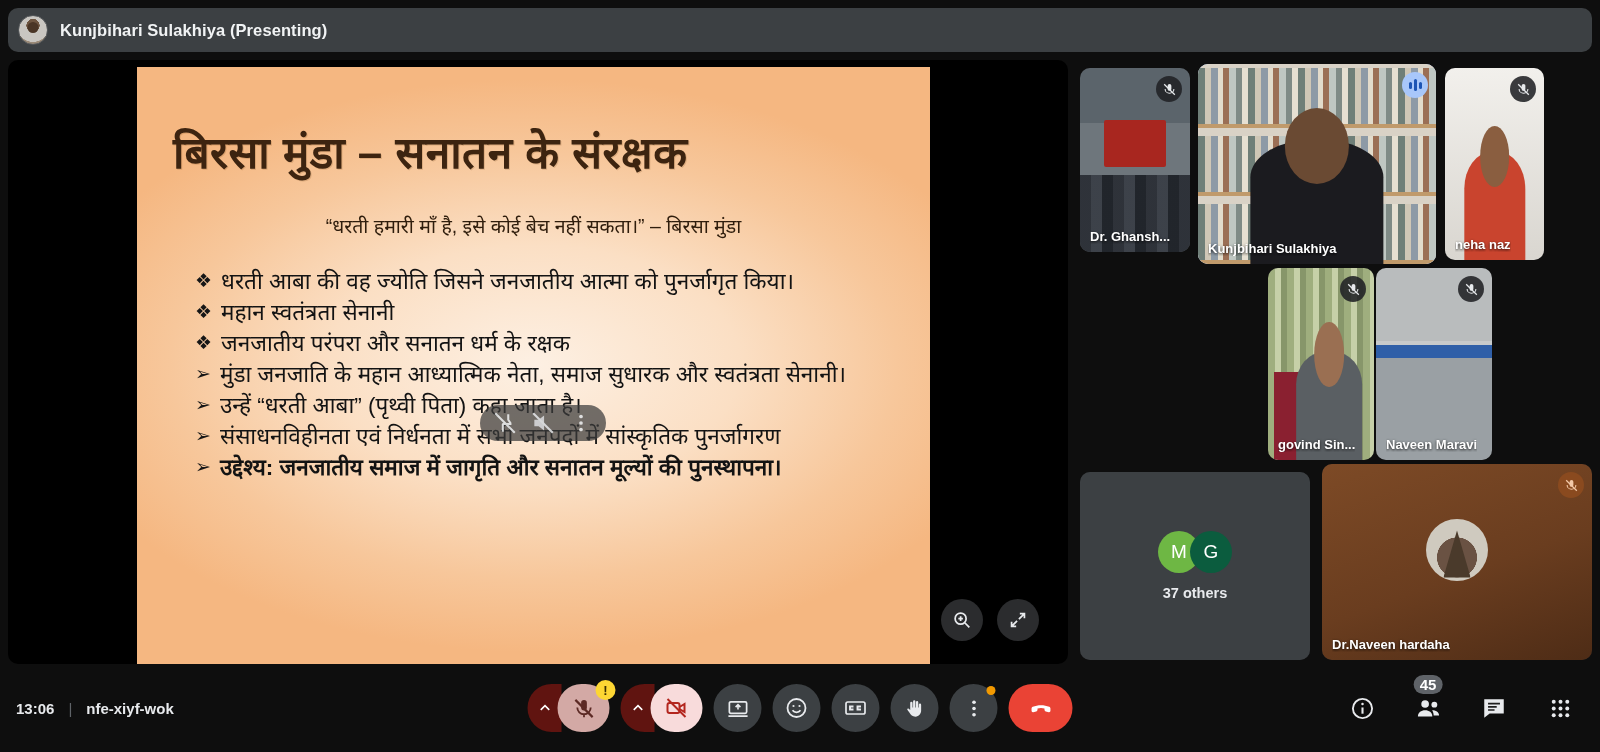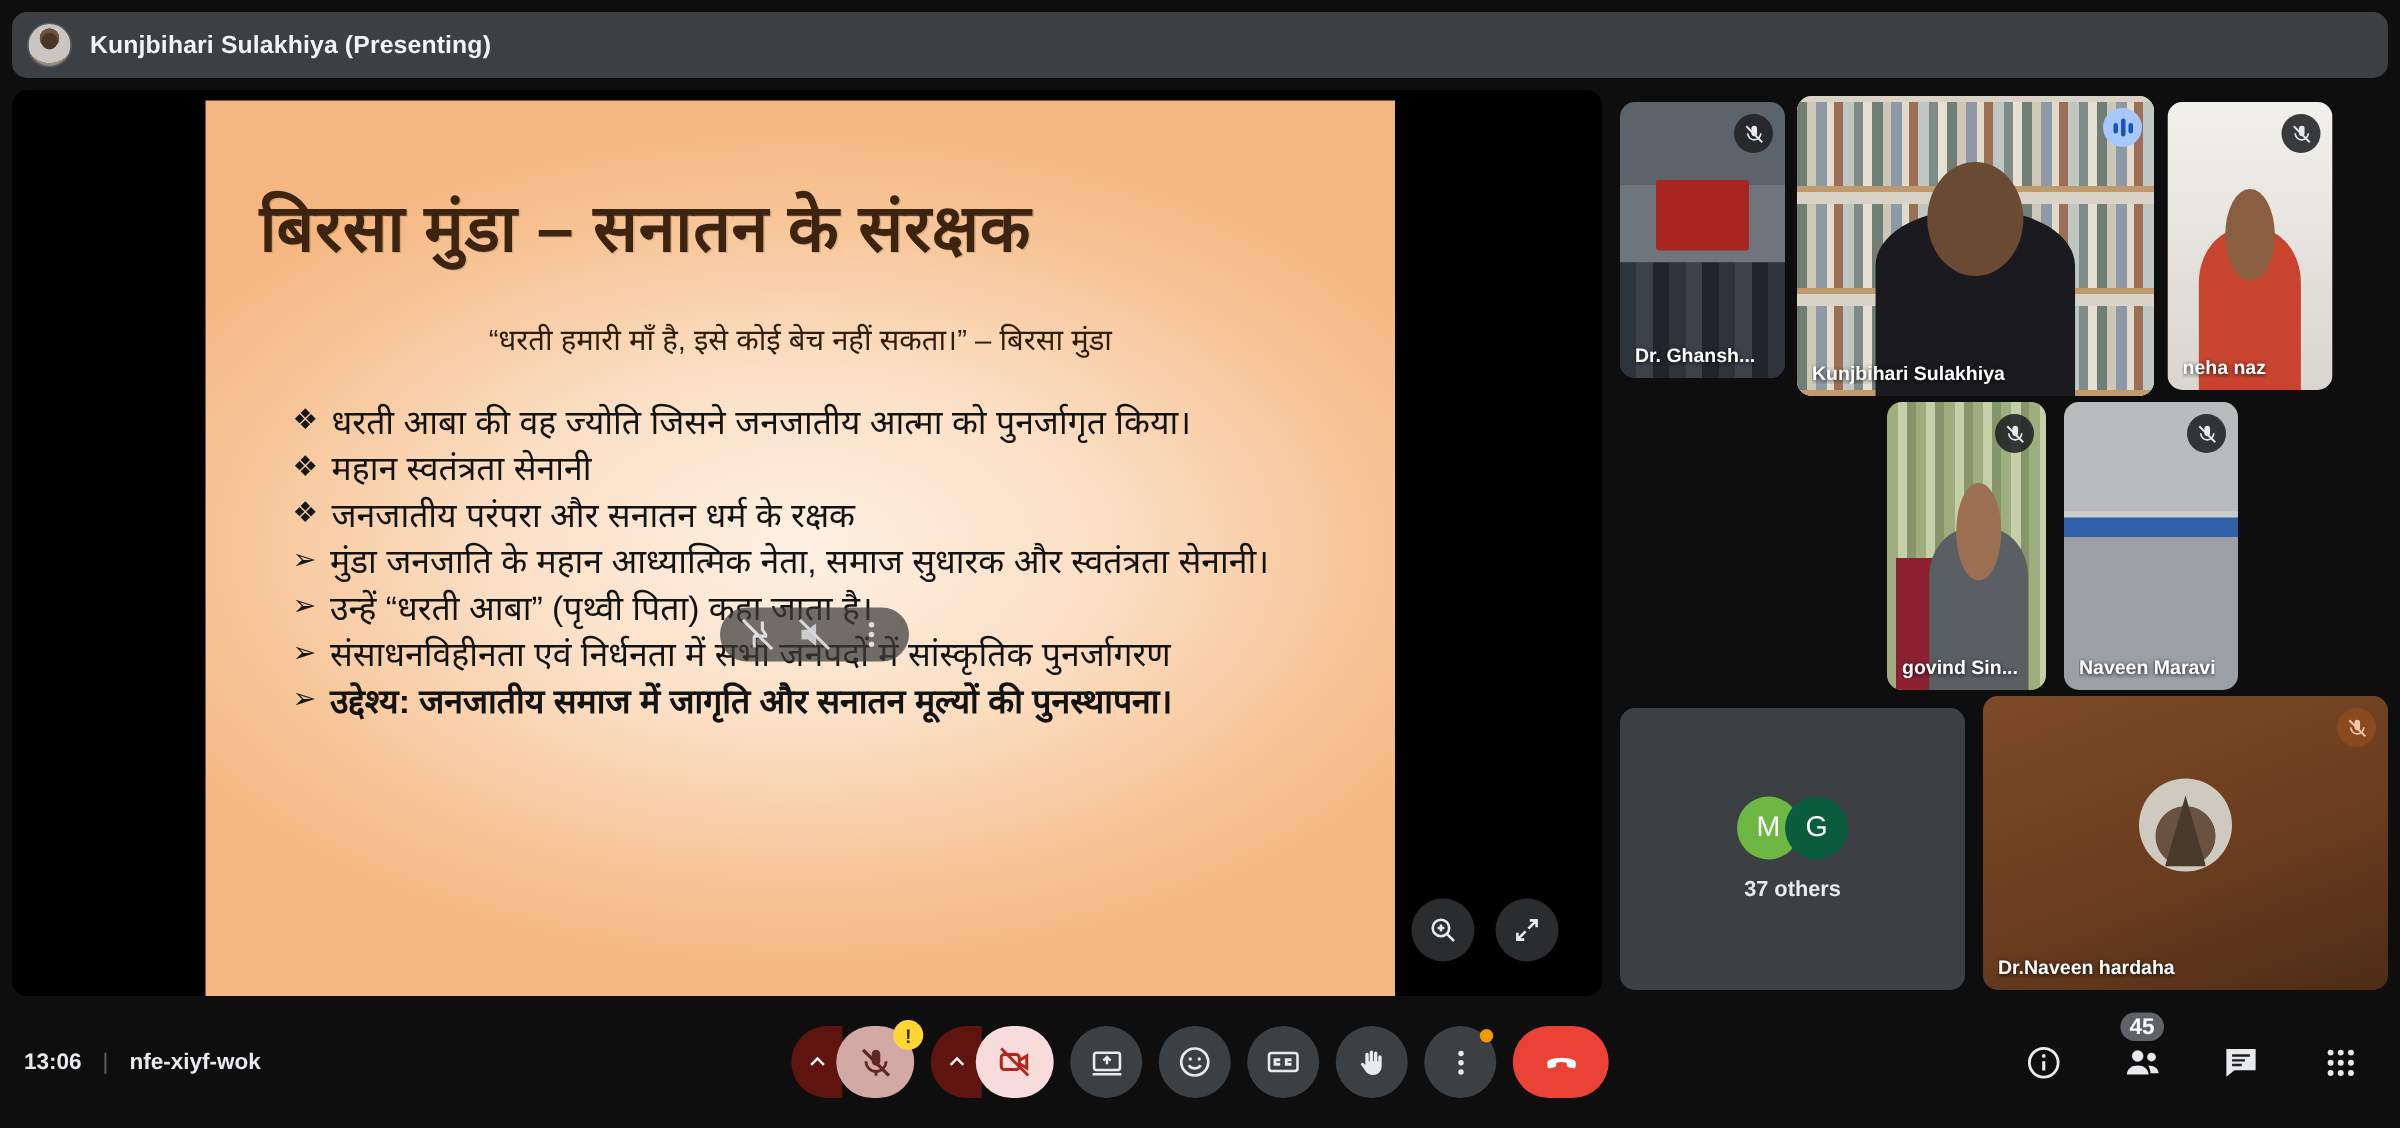--- a/index.html
+++ b/index.html
@@ -355,37 +355,37 @@
           <div class="head"></div>
       </div>
       <div class="speaking">
         <i></i>
           <i></i>
           <i></i>
       </div>
       <div class="name">Kunjbihari Sulakhiya</div>
     </div>
 
-    <div class="tile" style="left:369px; top:8px; width:110px; height:192px;">
+    <div class="tile" style="left:369px; top:8px; width:99px; height:192px;">
       <div class="bg-white-room">
           <div class="person"></div>
           <div class="head"></div>
         </div>
       <div class="mic">
         <svg viewBox="0 0 24 24" width="15" height="15" fill="#e8eaed">
           <path d="M12 3a3 3 0 0 1 3 3v5a3 3 0 0 1-6 0V6a3 3 0 0 1 3-3z"></path>
           <path d="M5 11a7 7 0 0 0 14 0" stroke="#e8eaed" stroke-width="1.7" fill="none"></path>
           <path d="M3.5 3.5l17 17" stroke="#e8eaed" stroke-width="2" fill="none"></path>
         </svg>
       </div>
       <div class="name">neha naz</div>
     </div>
 
 
-    <div class="tile" style="left:182px; top:208px; width:106px; height:192px;">
+    <div class="tile" style="left:192px; top:208px; width:106px; height:192px;">
       <div class="bg-curtain">
           <div class="chair"></div>
           <div class="person"></div>
           <div class="head"></div>
         </div>
       <div class="mic">
         <svg viewBox="0 0 24 24" width="15" height="15" fill="#e8eaed">
           <path d="M12 3a3 3 0 0 1 3 3v5a3 3 0 0 1-6 0V6a3 3 0 0 1 3-3z"></path>
           <path d="M5 11a7 7 0 0 0 14 0" stroke="#e8eaed" stroke-width="1.7" fill="none"></path>
           <path d="M3.5 3.5l17 17" stroke="#e8eaed" stroke-width="2" fill="none"></path>

